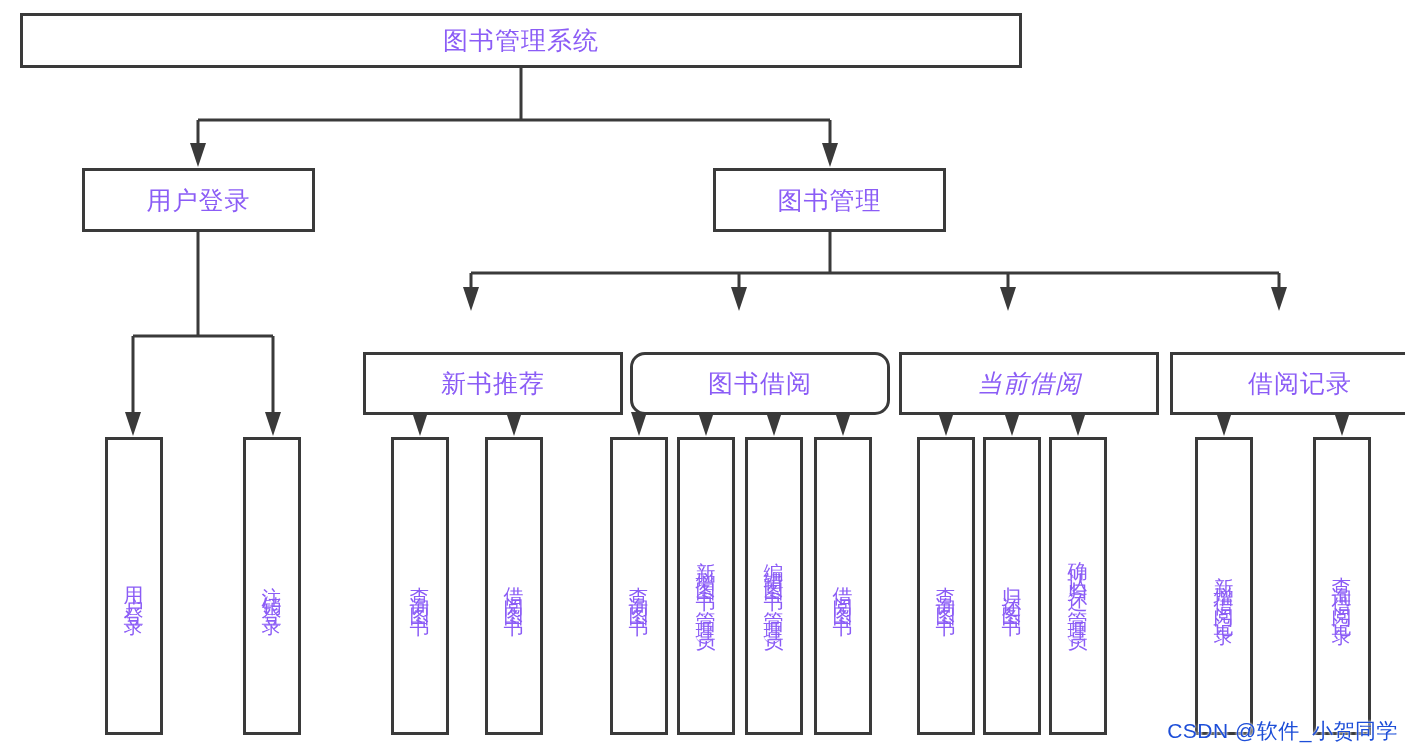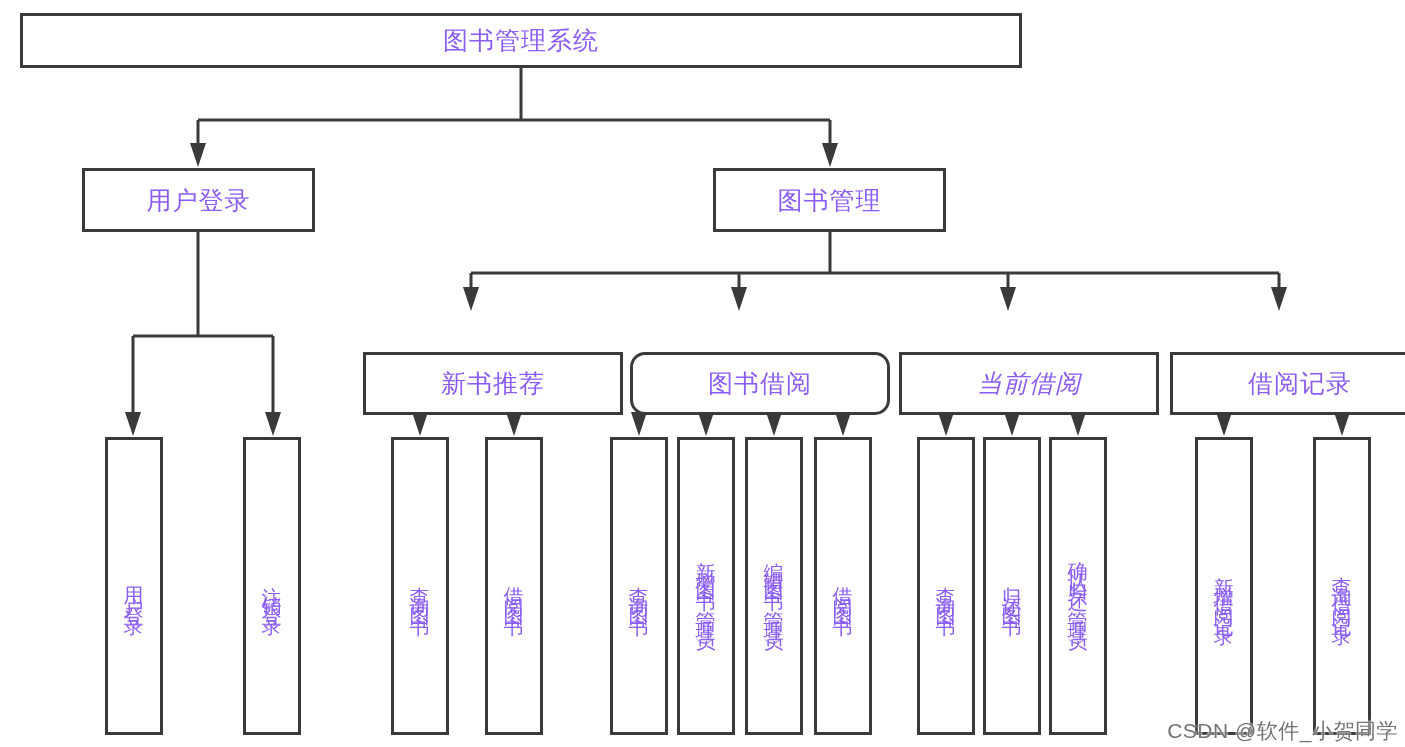--- a/index.html
+++ b/index.html
@@ -44,21 +44,21 @@
     letter-spacing: 10px;
     margin-bottom: -10px;
     line-height: 1;
     white-space: nowrap;
   }
   .watermark {
     position: absolute;
     right: 7px; bottom: 2px;
     font-size: 21px;
     letter-spacing: 0.5px;
-    color: #737373;
+    color: #1d4ed8;
     text-shadow: 0 0 2px #ffffff, 0 0 3px #ffffff;
     z-index: 5;
   }
 </style>
 </head>
 <body>
 
 <div class="canvas">
 
   <svg class="connectors" viewBox="0 0 1405 747" aria-hidden="true">

